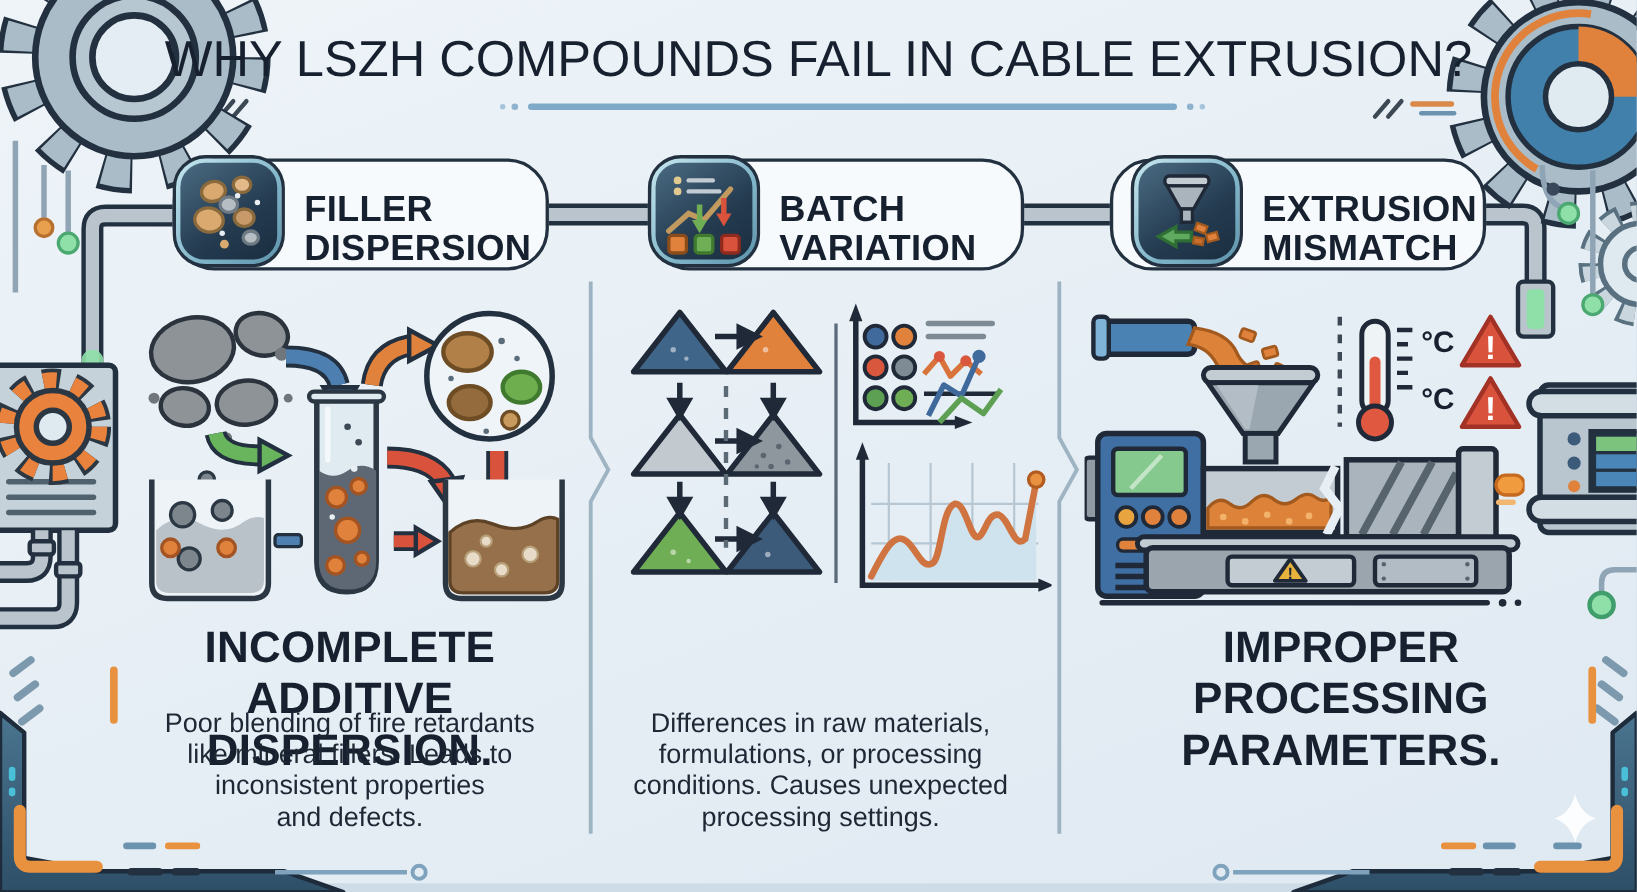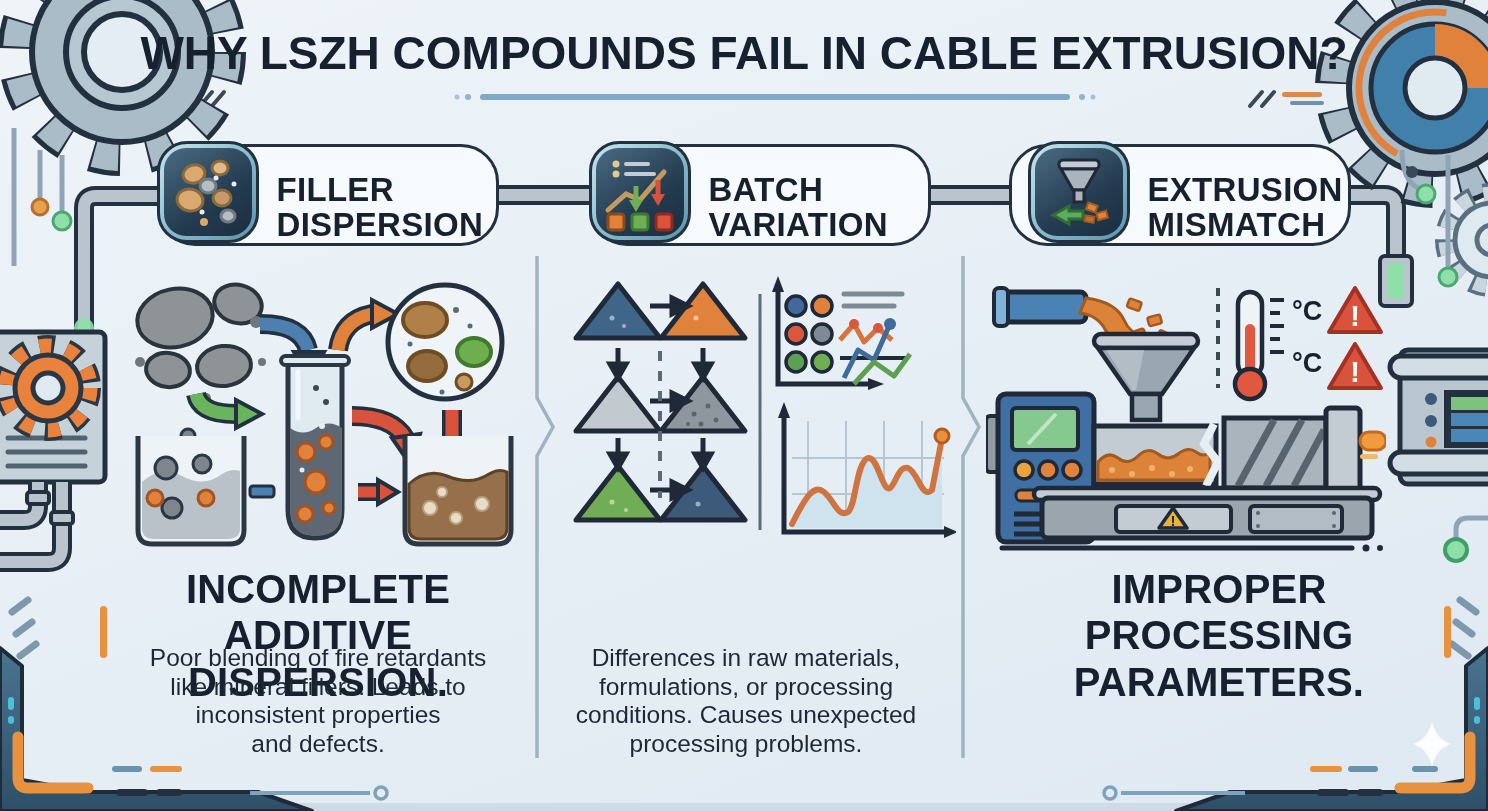--- a/index.html
+++ b/index.html
@@ -1,21 +1,21 @@
 <!DOCTYPE html>
 <html><head>
 <meta charset="utf-8">
 <style>
   html,body{margin:0;padding:0;background:#cfdce6;}
   .canvas{position:relative;width:1488px;height:811px;overflow:hidden;
     background:linear-gradient(160deg,#eef4f8 0%,#e6eef5 55%,#dfe9f1 100%);
     font-family:"Liberation Sans",sans-serif;}
   .decor{position:absolute;inset:0;}
   .title{position:absolute;left:0;right:0;top:26px;margin:0;text-align:center;
-    font-size:46px;font-weight:700;letter-spacing:0px;color:#16202e;}
+    font-size:46px;font-weight:400;letter-spacing:0px;color:#16202e;}
   .pill{position:absolute;top:144px;height:102px;background:#f6fafc;border:3.5px solid #22303f;
     border-radius:38px;display:flex;align-items:flex-end;box-sizing:border-box;}
   .pill1{left:157px;width:342px;}
   .pill2{left:589px;width:342px;}
   .pill3{left:1009px;width:342px;padding-left:19px;}
   .icon-wrap{width:102px;height:102px;margin:-3.5px 0 0 -3.5px;flex:none;box-sizing:border-box;
     border:3.5px solid #22303f;border-radius:30px;padding:4px;
     background:linear-gradient(135deg,#c6e7ef 0%,#7fb4c8 60%,#5d93ab 100%);}
   .icon-inner{width:100%;height:100%;border-radius:22px;overflow:hidden;
     background:linear-gradient(145deg,#4a6b82 0%,#243b50 60%,#1b2e40 100%);}
@@ -533,15 +533,15 @@
   <div class="col-heading ch3">IMPROPER PROCESSING
 PARAMETERS.</div>
 
   <div class="col-body cb1">Poor blending of fire retardants
 like mineral fillers. Leads to
 inconsistent properties
 and defects.</div>
   <div class="col-body cb2">Differences in raw materials,
 formulations, or processing
 conditions. Causes unexpected
-processing problems.</div>
+processing settings.</div>
 
 </div>
 
 </body></html>

